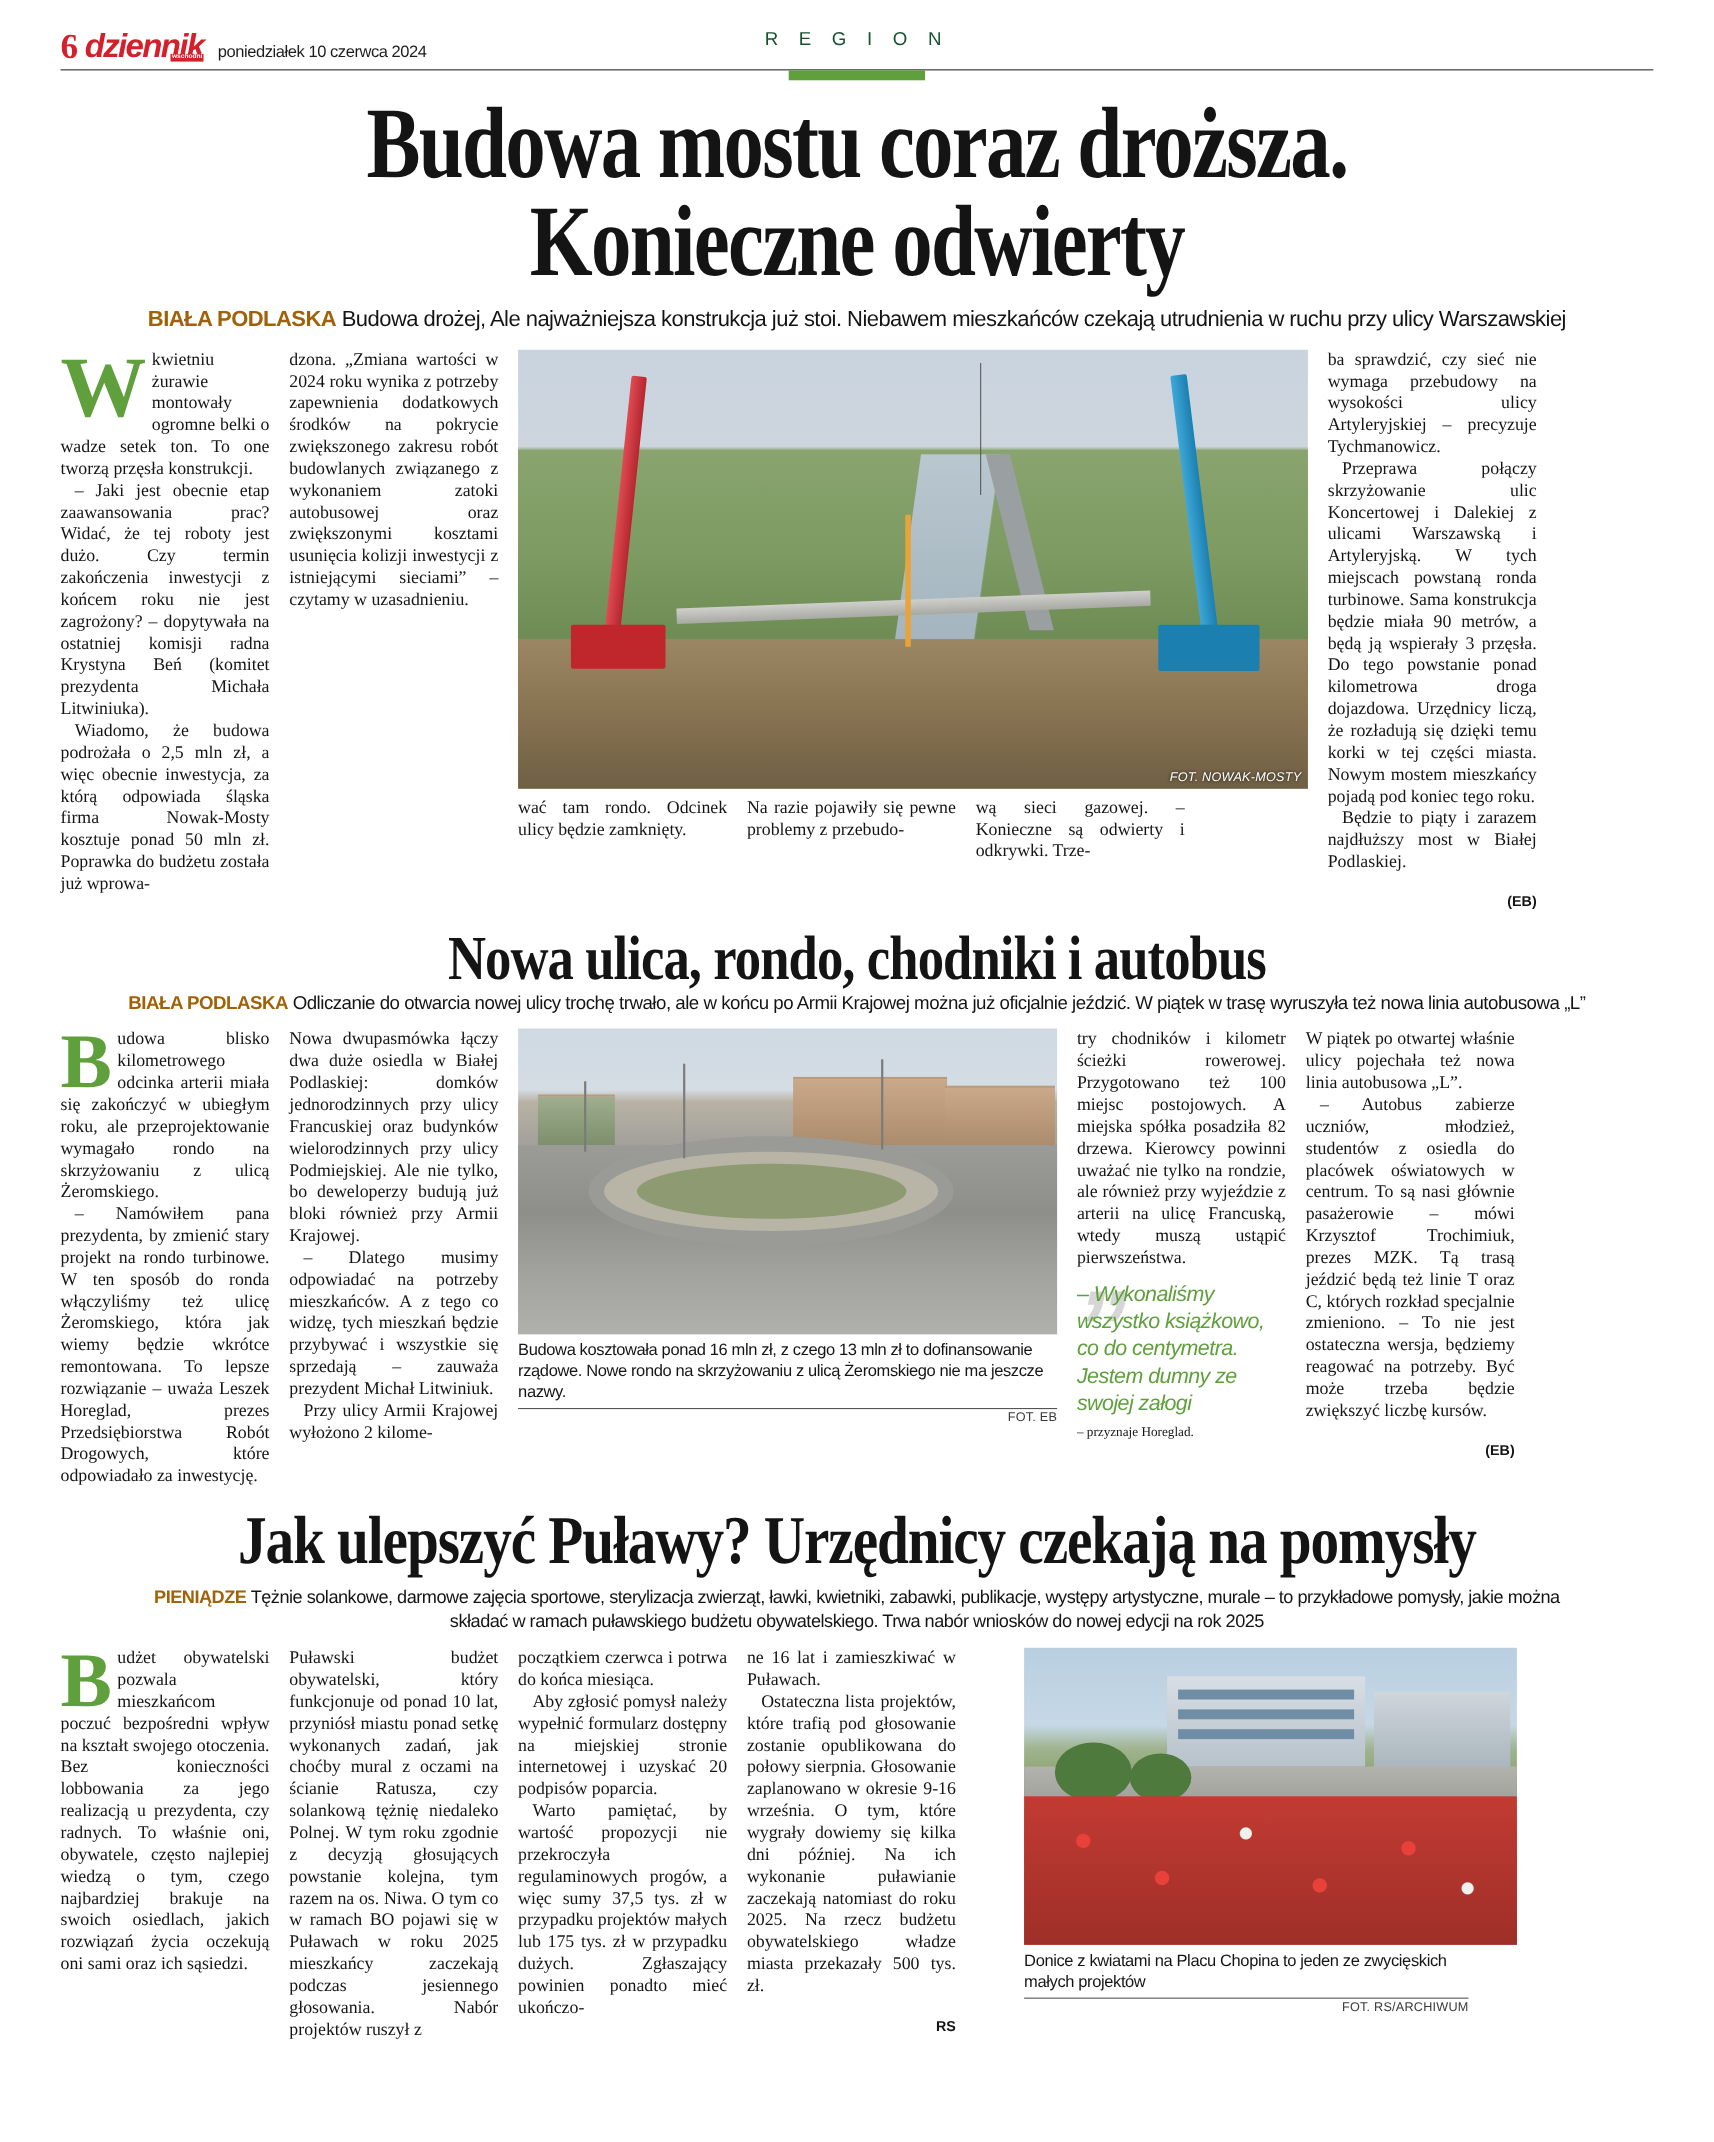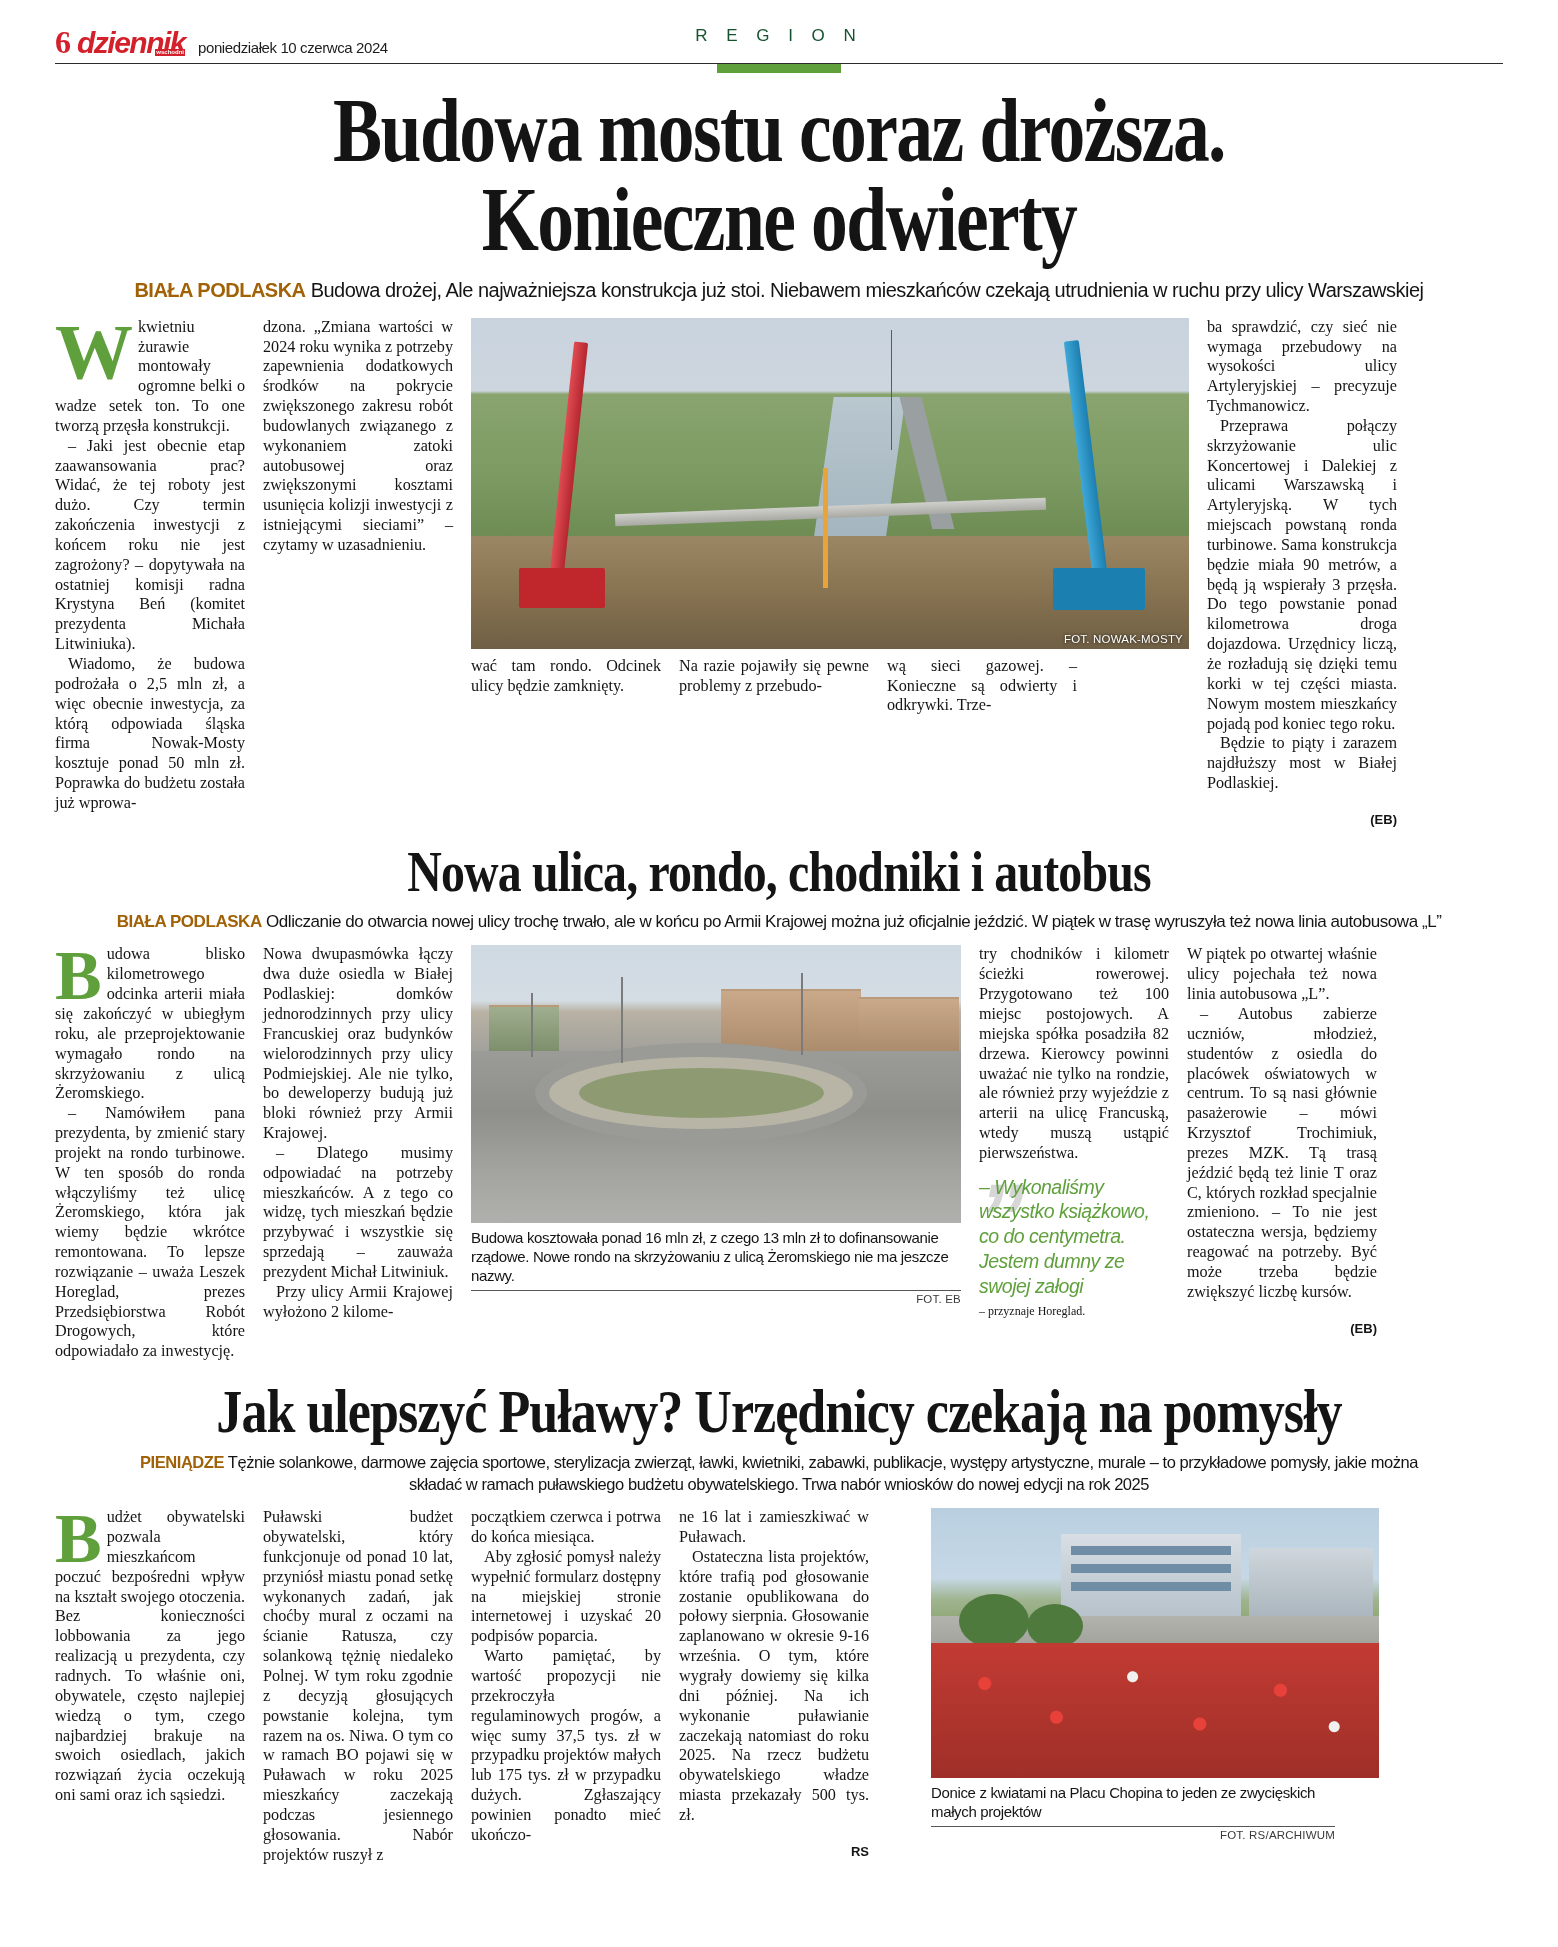--- a/index.html
+++ b/index.html
@@ -72,21 +72,21 @@
 
   
   .deck {
     font-family:"Liberation Sans", sans-serif;
     font-size:20px; line-height:1.26; text-align:center;
     padding:0 75px; margin-top:14px; letter-spacing:-0.5px;
   }
   .deck-sm {
     font-family:"Liberation Sans", sans-serif;
     font-size:17px; line-height:1.26; text-align:center;
-    padding:0 50px; margin-top:10px; letter-spacing:-0.45px;
+    padding:0 50px; letter-spacing:-0.45px;
   }
   .deck-xs {
     font-family:"Liberation Sans", sans-serif;
     font-size:16.5px; line-height:1.3; text-align:center;
     padding:0 60px; margin-top:9px; letter-spacing:-0.45px;
   }
   .kicker { color:#a16207; font-weight:700; }
 
   
   .art { margin-top:14px; }
@@ -253,21 +253,21 @@
       </div>
     </div>
 
     <div class="col">
       <div class="body-txt">
         <p class="first">dzona. „Zmiana wartości w 2024 roku wynika z potrzeby zapewnienia dodatkowych środków na pokrycie zwiększonego zakresu robót budowlanych związanego z wykonaniem zatoki autobusowej oraz zwiększonymi kosztami usunięcia kolizji inwestycji z istniejącymi sieciami” – czytamy w uzasadnieniu.</p>
       </div>
     </div>
 
     <div class="col wide" style="flex:0 0 718px;">
-      <div class="photo bridge-scene" style="width:718px;height:331px;">
+      <div class="photo bridge-scene" style="width:718px;height:399px;font-style:italic;">
         <div class="field"></div>
         <div class="river"></div>
         <div class="road"></div>
         <div class="dirt"></div>
         <div class="deck-beam"></div>
         <div class="crane-red" style="left:76px;top:22px;width:14px;height:260px;transform:rotate(6deg);"></div>
         <div class="crane-base" style="left:48px;top:250px;width:86px;height:40px;"></div>
         <div class="crane-blue" style="right:78px;top:20px;width:15px;height:265px;transform:rotate(-7deg);"></div>
         <div class="crane-base b" style="right:44px;top:250px;width:92px;height:42px;"></div>
         <div class="cable" style="left:420px;top:12px;height:120px;"></div>

